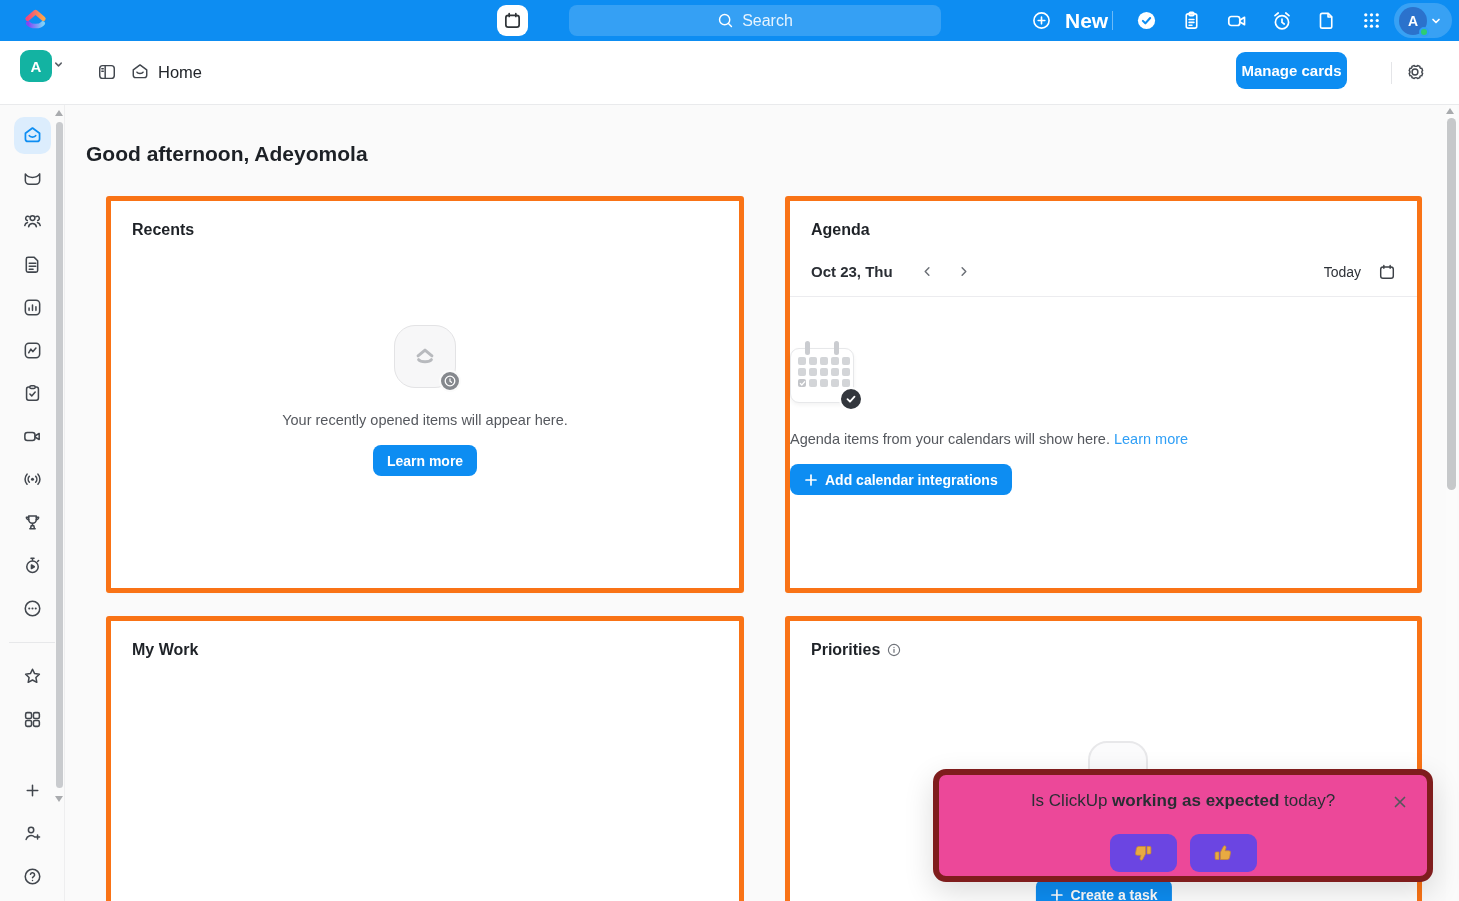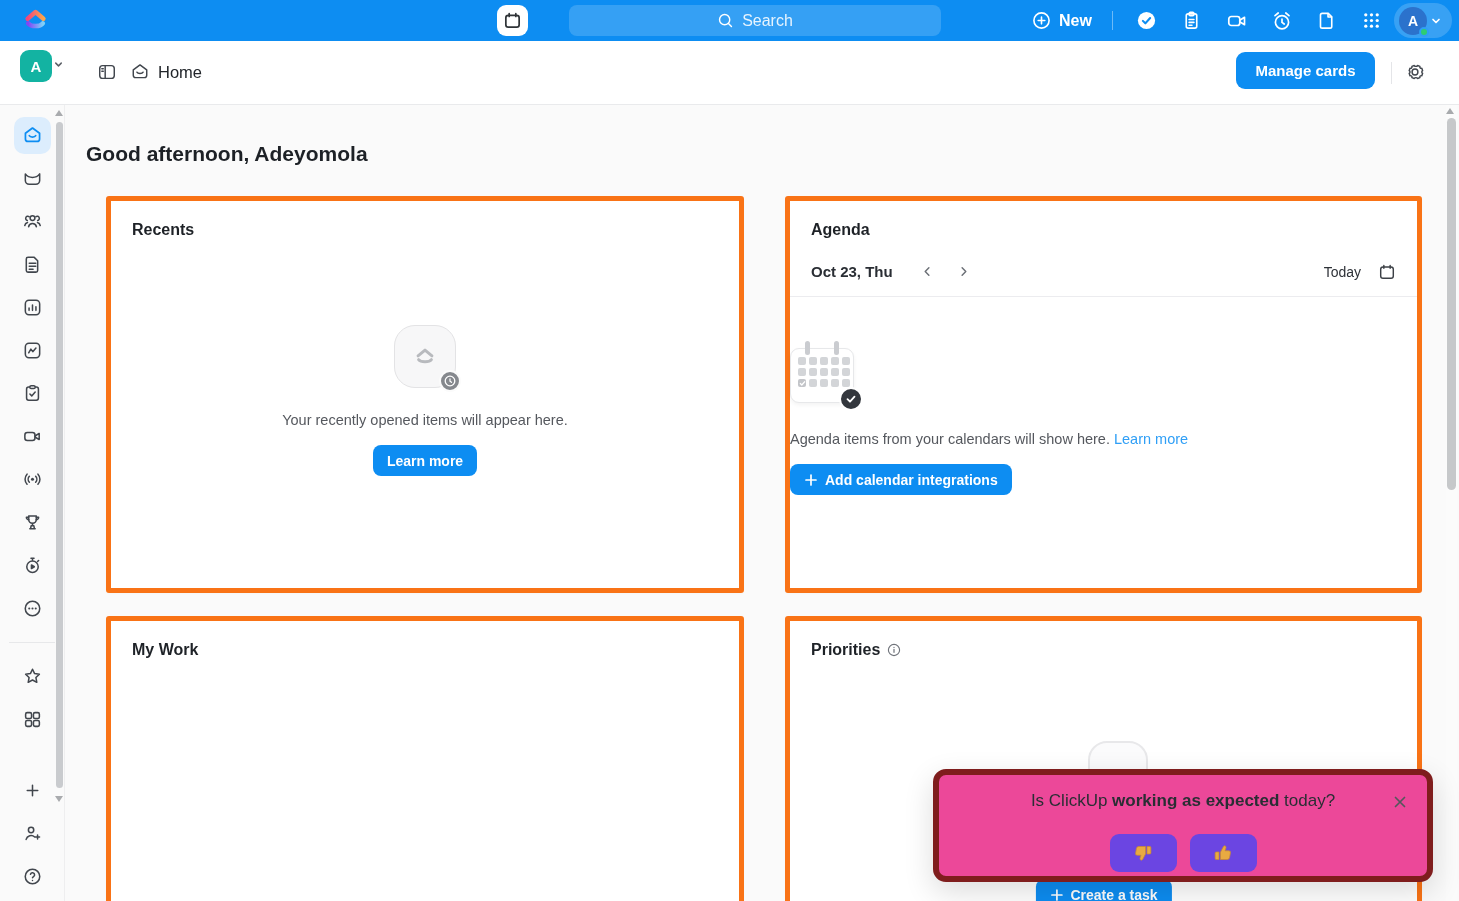--- a/index.html
+++ b/index.html
@@ -4,36 +4,36 @@
 <style>
   * { margin:0; padding:0; box-sizing:border-box; }
   html,body { width:1459px; height:901px; overflow:hidden; font-family:"Liberation Sans", sans-serif; background:#fafafa; }
 
   
   .topbar { position:absolute; left:0; top:0; width:1459px; height:41px; background:#0d8df2; display:flex; align-items:center; }
   .logo { position:absolute; left:22px; top:7px; width:27px; height:27px; }
   .cal-btn { position:absolute; left:497px; top:5px; width:31px; height:31px; background:#fff; border-radius:9px; display:flex; align-items:center; justify-content:center; cursor:pointer; }
   .searchbar { position:absolute; left:540px; top:5px; width:372px; height:31px; background:rgba(255,255,255,.17); border-radius:8px; display:flex; align-items:center; justify-content:center; gap:8px; cursor:pointer;margin-left:29px; }
   .searchbar span { color:rgba(255,255,255,.88); font-size:16px; }
-  .new-btn { position:absolute; left:1026px; top:5px; height:31px; display:flex; align-items:center; gap:8px; color:#fff; font-size:16px; font-weight:700; cursor:pointer; padding:0 6px; }
+  .new-btn { position:absolute; left:1026px; top:5px; height:31px; display:flex; align-items:center; gap:14px; color:#fff; font-size:21px; font-weight:700; cursor:pointer; padding:0 6px; }
   .tb-divider { position:absolute; left:1112px; top:11px; width:1px; height:19px; background:rgba(255,255,255,.4); }
   .tb-icons { position:absolute; left:1124px; top:0; height:41px; display:flex; align-items:center; }
   .tb-ic { width:45px; height:41px; display:flex; align-items:center; justify-content:center; cursor:pointer; }
   .avatar-pill { position:absolute; left:1394px; top:3px; width:58px; height:35px; border-radius:18px; background:rgba(255,255,255,.18); display:flex; align-items:center; padding-left:5px; gap:3px; cursor:pointer; }
   .avatar-circle { position:relative; width:28px; height:28px; border-radius:50%; background:#2b72cc; color:#fff; font-weight:700; font-size:14px; display:flex; align-items:center; justify-content:center; }
   .status-dot { position:absolute; right:-2px; bottom:-2px; width:10px; height:10px; border-radius:50%; background:#2ecc71; border:2px solid #2f9ef5; }
 
   
   .header { position:absolute; left:0; top:41px; width:1459px; height:64px; background:#fff; border-bottom:1px solid #e9eaec; }
   .ws-avatar { position:absolute; left:20px; top:9px; width:32px; height:32px; border-radius:9px; background:#13b3a2; color:#fff; font-weight:700; font-size:15px; display:flex; align-items:center; justify-content:center; cursor:pointer; }
   .ws-chev { position:absolute; left:53px; top:18px; cursor:pointer; }
   .hd-toggle { position:absolute; left:90px; top:14px; width:34px; height:34px; display:flex; align-items:center; justify-content:center; border-radius:7px; cursor:pointer; }
   .hd-home { position:absolute; left:130px; top:14px; display:flex; align-items:center; gap:8px; height:34px; }
   .hd-home-label { font-size:16.5px; color:#22262b; font-weight:500; }
-  .manage-btn { position:absolute; left:1236px; top:11px; width:139px; height:37px; background:#0d8df2; color:#fff; border:none; border-radius:9px; font-size:15px; font-weight:700; font-family:inherit; cursor:pointer; }
+  .manage-btn { position:absolute; left:1236px; top:11px; width:111px; height:37px; background:#0d8df2; color:#fff; border:none; border-radius:9px; font-size:15px; font-weight:700; font-family:inherit; cursor:pointer; }
   .hd-divider { position:absolute; left:1391px; top:21px; width:1px; height:22px; background:#e4e5e8; }
   .hd-gear { position:absolute; left:1398px; top:14px; width:34px; height:34px; display:flex; align-items:center; justify-content:center; border-radius:7px; cursor:pointer; }
 
   
   .sidebar { position:absolute; left:0; top:105px; width:65px; height:796px; background:#fafafa; border-right:1px solid #eeeeef; }
   .sb-list { display:flex; flex-direction:column; align-items:center; padding-top:12px; gap:6px; }
   .sb-item { width:37px; height:37px; border-radius:10px; display:flex; align-items:center; justify-content:center; cursor:pointer; }
   .sb-item.active { background:#dcedfd; }
   .sb-divider { width:46px; height:1px; background:#e7e8ea; margin:9px 0; }
   .sb-gap { height:22px; }

